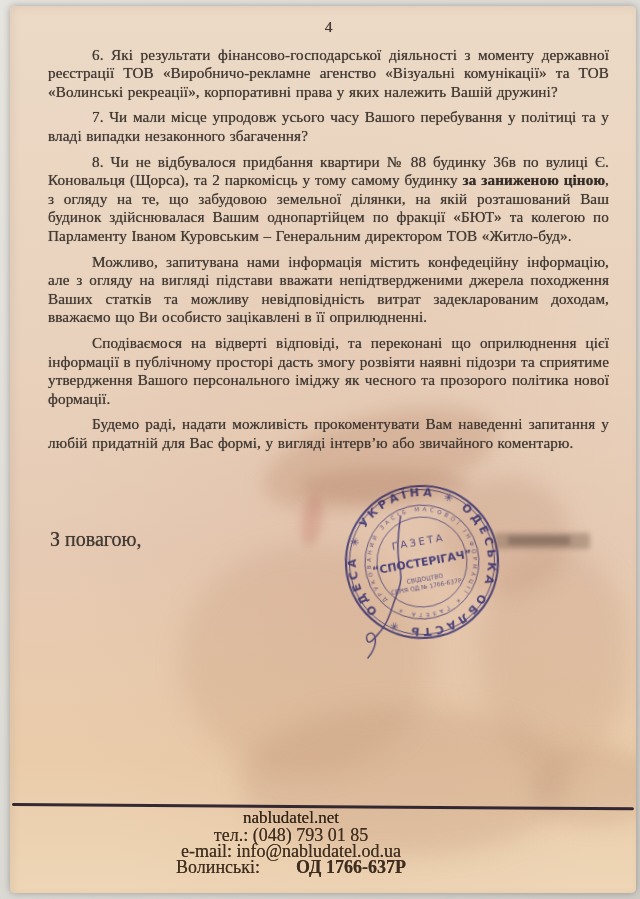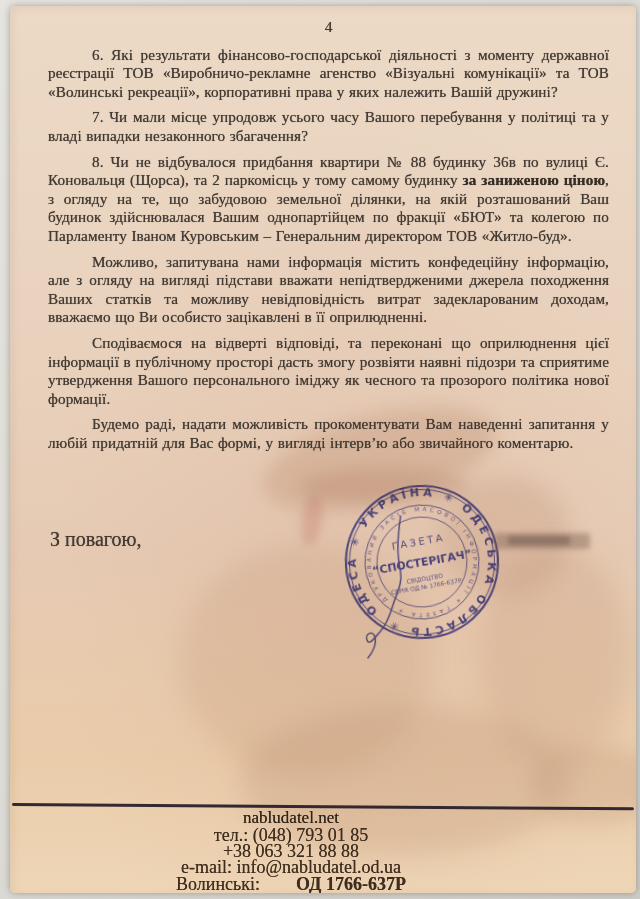--- a/index.html
+++ b/index.html
@@ -104,19 +104,18 @@
       <path d="M 66,38 C 62,60 60,75 63,92 C 65,105 58,115 54,126 C 50,137 46,146 40,152 C 33,159 28,166 26,160 C 24,154 32,150 34,157 C 36,165 30,174 26,178" fill="none" stroke="#4648b2" stroke-width="1.5" stroke-linecap="round" opacity=".9"></path>
     </svg>
 
     <div class="redact"></div>
     <div class="redact2"></div>
 
     <div class="footer-sep"></div>
     <div class="footer">
       <div class="site">nabludatel.net</div>
       <div class="fline">тел.: (048) 793 01 85</div>
-      <div class="fline">+38 063 321 88 88</div>
       <div class="fline">e-mail: info@nabludatel.od.ua</div>
       <div class="fline"><span>Волинські:</span><b>ОД 1766-637Р</b></div>
     </div>
 
   </div>
 </div>
 
 </body></html>

